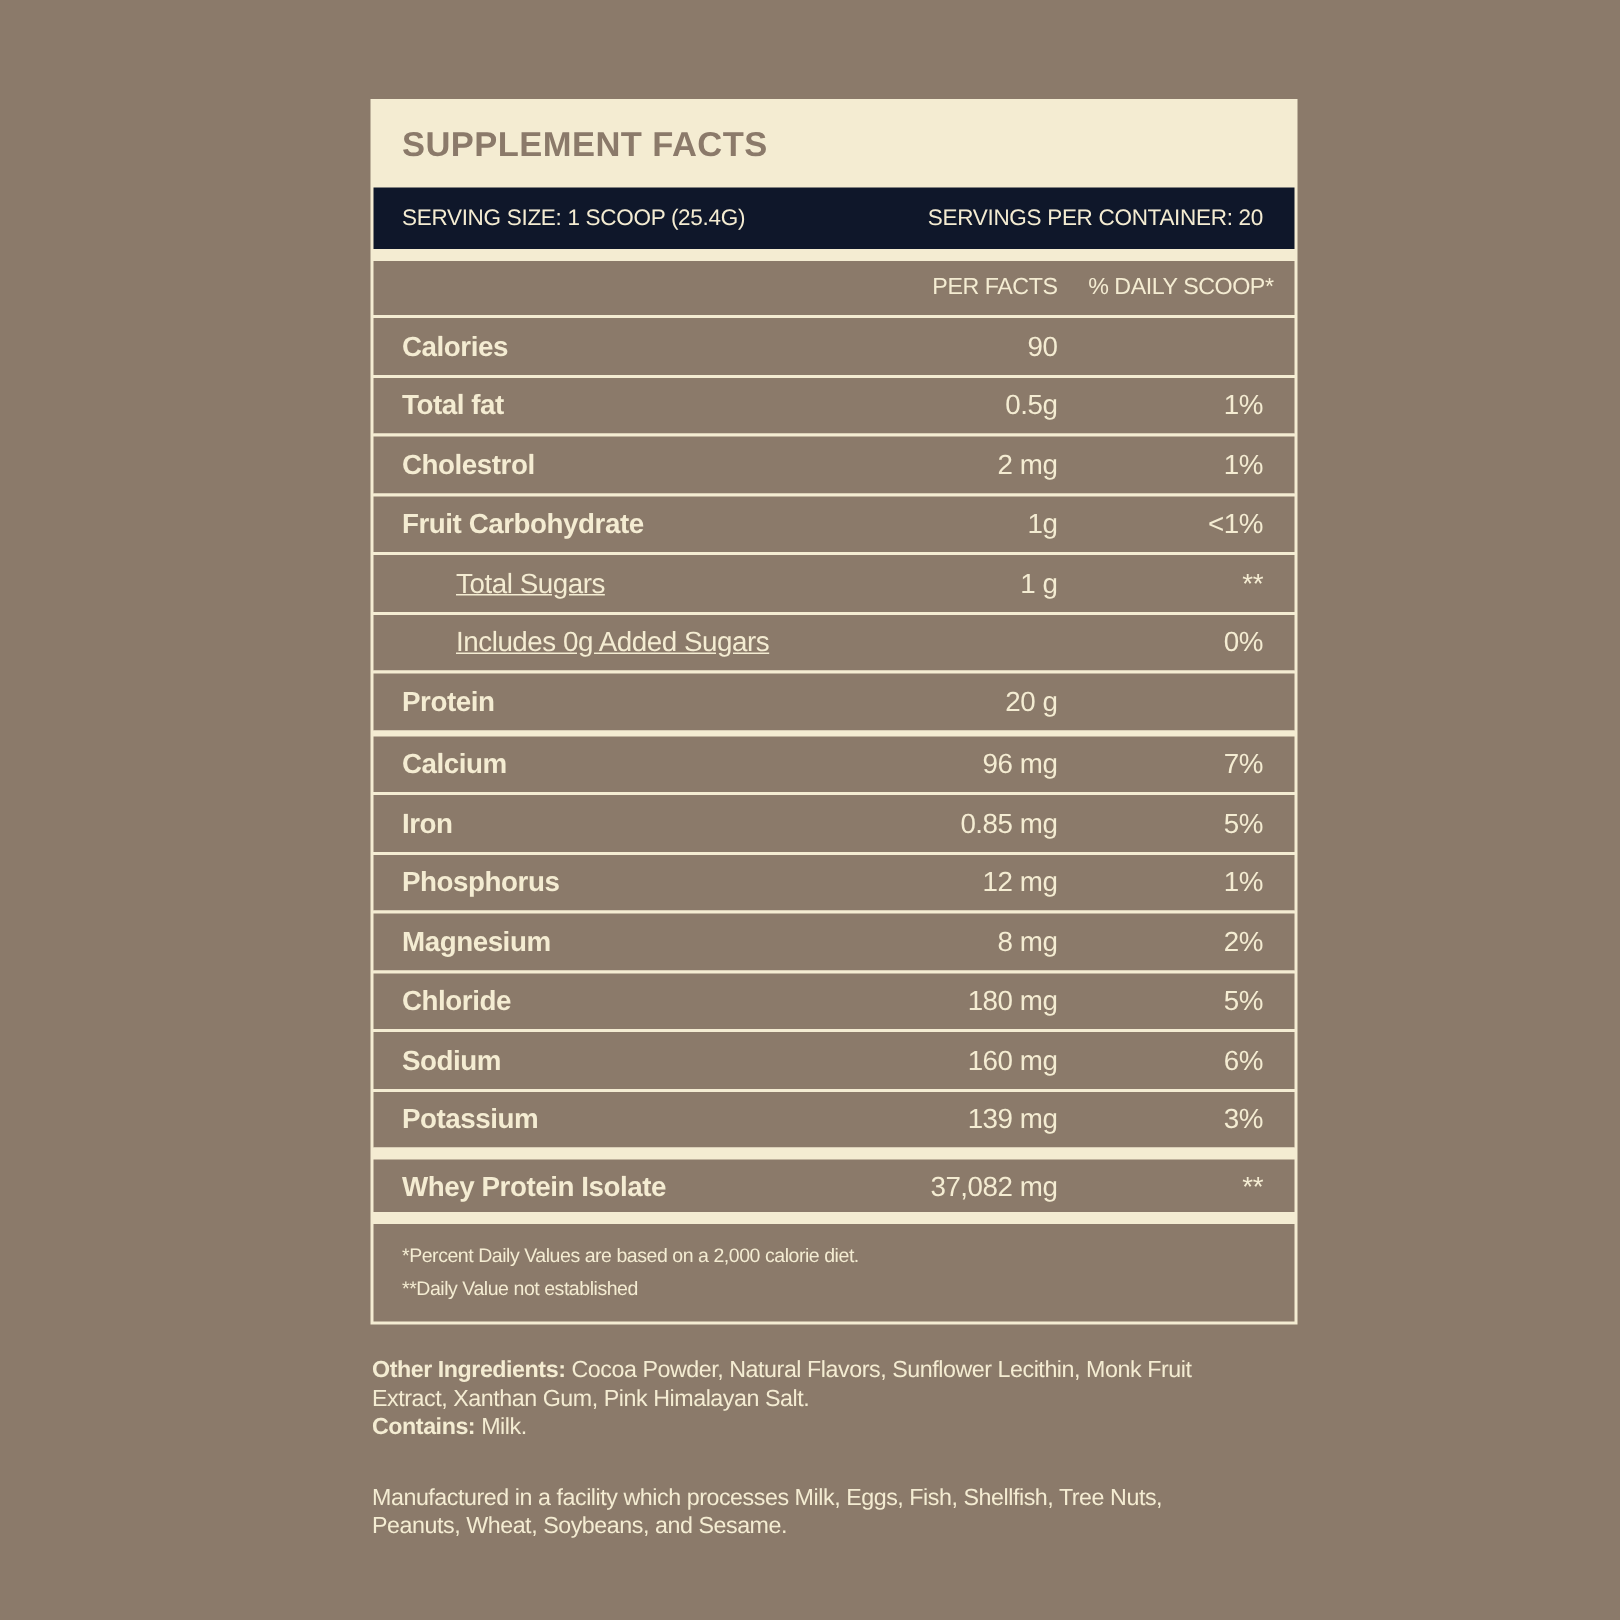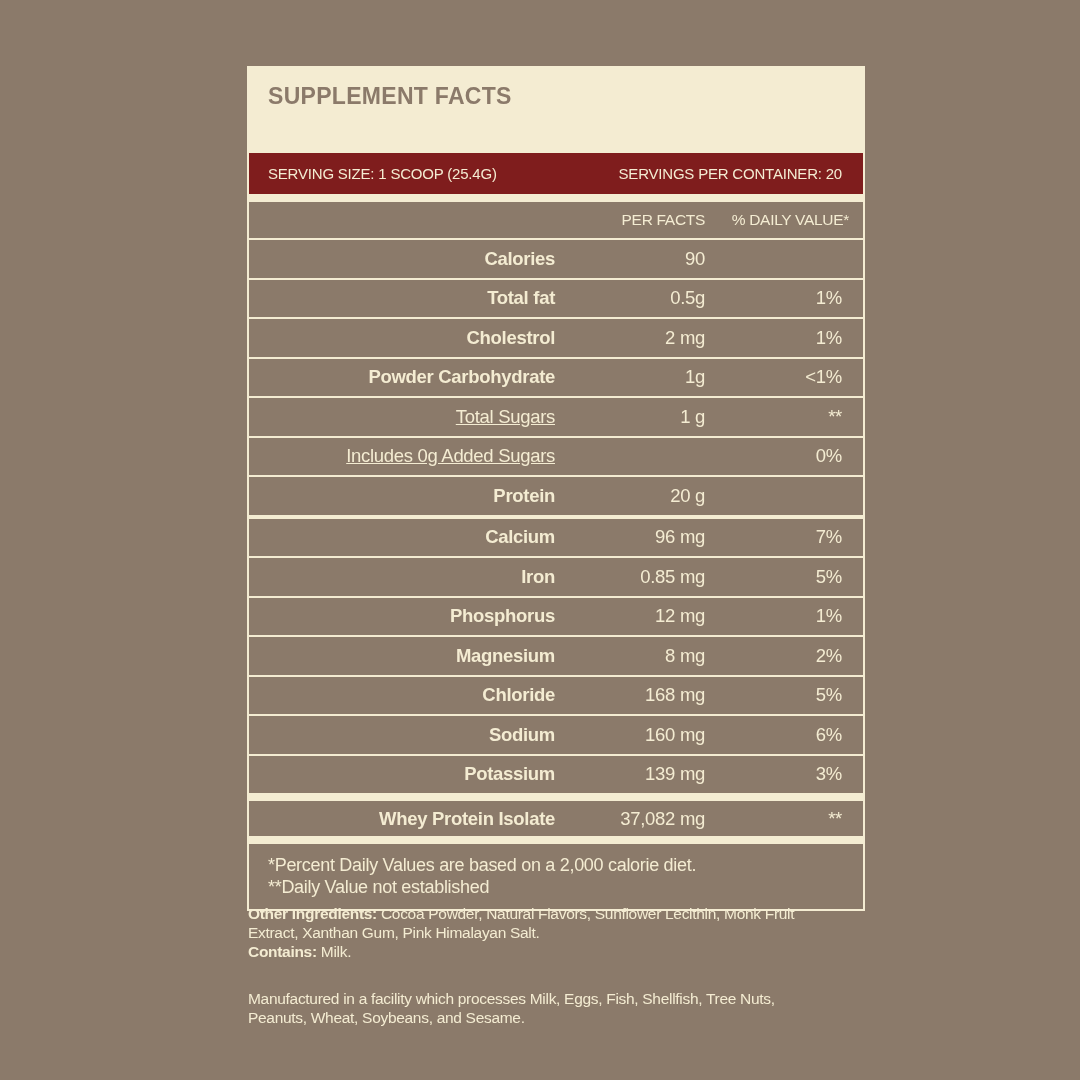--- a/index.html
+++ b/index.html
@@ -25,52 +25,51 @@
       display: flex; align-items: center;
       padding-left: 19px;
       box-sizing: border-box;
     }
     .title {
       font-size: 23px; font-weight: bold;
       color: #8b7a6a; letter-spacing: 0.3px;
       padding-top: 2px;
     }
     .serving {
-      background: #7f1d1d;
+      background: #0f172a;
       height: 41px;
       display: flex; align-items: center; justify-content: space-between;
       padding: 0 21px 0 19px;
       font-size: 15px;
       box-sizing: border-box;
       letter-spacing: -0.2px;
-      margin-top: 28px;
     }
     .gap-thick { height: 8px; background: #f4ecd2; }
     .gap-med { height: 4px; background: #f4ecd2; }
     .gap-thin { height: 2px; background: #f4ecd2; }
     .row {
       background: #8b7a6a;
       display: flex; align-items: center;
       box-sizing: border-box;
       height: 37.5px;
       font-size: 18.5px;
       letter-spacing: -0.3px;
     }
     .row.colhead { height: 36px; font-size: 15.5px; }
-    .row .name { flex: 1; padding-left: 19px; text-align: right; }
+    .row .name { flex: 1; padding-left: 19px; }
     .row .name.bold { font-weight: bold; }
     .row .name.indent { padding-left: 55px; text-decoration: underline; }
     .row .amt { width: 150px; text-align: right; }
     .row .dv { width: 158px; text-align: right; padding-right: 21px; box-sizing: border-box; }
     .row.colhead .dv { padding-right: 14px; }
     .row.whey { height: 35px; }
     .footnote {
       background: #8b7a6a;
       padding: 10px 19px 12px 19px;
-      font-size: 18px;
+      font-size: 13px;
       line-height: 22px;
       letter-spacing: -0.3px;
       height: 65px;
       box-sizing: border-box;
     }
     .below {
       position: absolute;
       left: 248px; top: 904px;
       width: 580px;
       font-size: 15.5px;
@@ -89,21 +88,21 @@
     <span class="title">SUPPLEMENT FACTS</span>
   </div>
   <div class="serving">
     <span>SERVING SIZE: 1 SCOOP (25.4G)</span>
     <span>SERVINGS PER CONTAINER: 20</span>
   </div>
   <div class="gap-thick"></div>
   <div class="row colhead">
     <span class="name"></span>
     <span class="amt">PER FACTS</span>
-    <span class="dv">% DAILY VALUE*</span>
+    <span class="dv">% DAILY SCOOP*</span>
   </div>
 
   <div class="gap-thin"></div>
   <div class="row">
     <span class="name bold">Calories</span>
     <span class="amt">90</span>
     <span class="dv"></span>
   </div>
   <div class="gap-thin"></div>
   <div class="row">
@@ -112,21 +111,21 @@
     <span class="dv">1%</span>
   </div>
   <div class="gap-thin"></div>
   <div class="row">
     <span class="name bold">Cholestrol</span>
     <span class="amt">2 mg</span>
     <span class="dv">1%</span>
   </div>
   <div class="gap-thin"></div>
   <div class="row">
-    <span class="name bold">Powder Carbohydrate</span>
+    <span class="name bold">Fruit Carbohydrate</span>
     <span class="amt">1g</span>
     <span class="dv">&lt;1%</span>
   </div>
   <div class="gap-thin"></div>
   <div class="row">
     <span class="name indent">Total Sugars</span>
     <span class="amt">1 g</span>
     <span class="dv">**</span>
   </div>
   <div class="gap-thin"></div>
@@ -162,21 +161,21 @@
   </div>
   <div class="gap-thin"></div>
   <div class="row">
     <span class="name bold">Magnesium</span>
     <span class="amt">8 mg</span>
     <span class="dv">2%</span>
   </div>
   <div class="gap-thin"></div>
   <div class="row">
     <span class="name bold">Chloride</span>
-    <span class="amt">168 mg</span>
+    <span class="amt">180 mg</span>
     <span class="dv">5%</span>
   </div>
   <div class="gap-thin"></div>
   <div class="row">
     <span class="name bold">Sodium</span>
     <span class="amt">160 mg</span>
     <span class="dv">6%</span>
   </div>
   <div class="gap-thin"></div>
   <div class="row">

